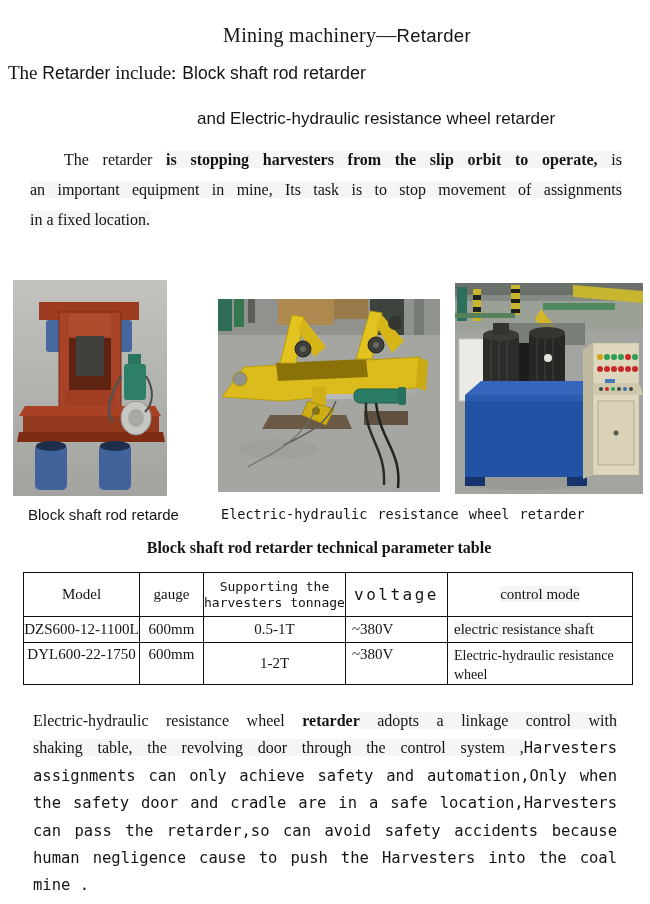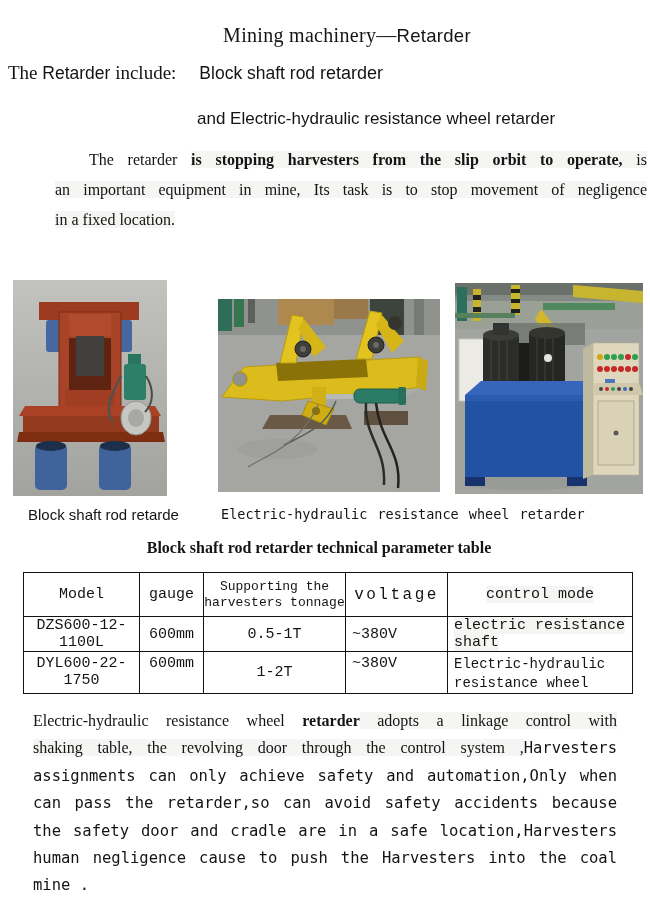--- a/index.html
+++ b/index.html
@@ -8,40 +8,40 @@
   .sans{font-family:"Liberation Sans",sans-serif;}
   .mono{font-family:"DejaVu Sans Mono",monospace;}
   .b{font-weight:bold;}
   .hl{background:#f5f5f3;}
   .jl{text-align:justify;text-align-last:justify;}
 
   .title{position:absolute;top:24px;left:0;right:0;text-align:center;font-size:20px;letter-spacing:.3px;padding-left:44px;}
   .title .sans{font-size:18.5px;}
   .line2{position:absolute;top:62px;left:8px;font-size:19px;}
   .line2 .sans{font-size:17.5px;}
-  .line2 .inc{margin-right:23px;}
+  .line2 .inc{margin-right:6px;}
   .line2 .big{font-size:18px;}
   .line3{position:absolute;top:109px;left:197px;font-family:"Liberation Sans",sans-serif;font-size:17px;}
 
-  .intro{position:absolute;top:145px;left:30px;width:592px;font-size:16px;line-height:30px;margin-left:25px;}
+  .intro{position:absolute;top:145px;left:30px;width:592px;font-size:16px;line-height:30px;}
   .intro .l1{text-indent:34px;}
 
   .ph{position:absolute;}
   #ph1{left:13px;top:280px;width:154px;height:216px;}
   #ph2{left:218px;top:299px;width:222px;height:193px;}
   #ph3{left:455px;top:283px;width:188px;height:211px;}
   .ph svg{display:block;width:100%;height:100%;}
 
   .cap1{position:absolute;top:506px;left:28px;font-family:"Liberation Sans",sans-serif;font-size:15px;}
   .cap2{position:absolute;top:506px;left:221px;font-family:"DejaVu Sans Mono",monospace;font-size:13.5px;word-spacing:2px;}
 
   .ttitle{position:absolute;top:539px;left:0;right:12px;text-align:center;font-weight:bold;font-size:16px;}
 
   table.spec{position:absolute;top:572px;left:23px;width:609px;border-collapse:collapse;table-layout:fixed;font-size:15px;}
-  .spec th,.spec td{border:1.5px solid #111;text-align:center;vertical-align:middle;padding:0;font-weight:normal;overflow:hidden;font-family:Liberation Mono, monospace;}
+  .spec th,.spec td{border:1.5px solid #111;text-align:center;vertical-align:middle;padding:0;font-weight:normal;overflow:hidden;}
   .spec tr.hrow{height:44px;}
   .spec tr.r1{height:26px;}
   .spec tr.r2{height:42px;}
   .mono-h{font-family:"DejaVu Sans Mono",monospace;font-size:13px;line-height:16px;}
   .volt{letter-spacing:2.5px;font-size:16px;margin-top:45px;}
   .lft{text-align:left !important;padding-left:6px !important;}
   .vtop{vertical-align:top !important;padding-top:3px !important;}
   .ctl2{font-size:14px;line-height:19px;padding-right:2px !important;}
 
   .bodyp{position:absolute;top:707px;left:33px;width:584px;font-size:16px;line-height:27.4px;}
@@ -53,21 +53,21 @@
 <div class="page">
 
   <div class="title"><span>Mining machinery—</span><span class="sans">Retarder</span></div>
 
   <div class="line2"><span>The </span><span class="sans">Retarder</span><span class="inc"> include:</span><span class="sans">Block shaft rod </span><span class="sans big">retarder</span></div>
 
   <div class="line3"><span>and Electric-hydraulic resistance wheel </span><span>retarder</span></div>
 
   <div class="intro">
     <div class="l1 jl"><span>The retarder </span><span class="b hl">is stopping harvesters from the slip orbit to operate,</span><span class="hl"> is</span></div>
-    <div class="jl"><span class="hl">an important equipment in mine, Its task is to stop movement of negligence</span></div>
+    <div class="jl"><span class="hl">an important equipment in mine, Its task is to stop movement of assignments</span></div>
     <div><span class="hl">in a fixed location.</span></div>
   </div>
 
   <div class="ph" id="ph1">
     <svg viewBox="0 0 154 216">
       <defs>
         <linearGradient id="floor1" x1="0" y1="0" x2="0" y2="1">
           <stop offset="0" stop-color="#c2c3be"></stop>
             <stop offset="1" stop-color="#a2a39e"></stop>
         </linearGradient>
@@ -276,19 +276,19 @@
       <td class="lft vtop">~380V</td>
       <td class="lft vtop ctl2">Electric-hydraulic resistance wheel</td>
     </tr>
   </tbody>
     </table>
 
   <div class="bodyp">
     <div class="jl"><span>Electric-hydraulic resistance wheel </span><span class="b">retarder</span><span class="hl"> adopts a linkage control with</span></div>
     <div class="jl"><span class="hl">shaking table, the revolving door through the control system ,</span><span class="mono">Harvesters</span></div>
     <div class="jl mono">assignments  can only achieve safety and automation,Only when</div>
+    <div class="jl mono">the safety door and cradle are in a safe location,Harvesters</div>
     <div class="jl mono">can pass the retarder,so can avoid safety accidents because</div>
-    <div class="jl mono">the safety door and cradle are in a safe location,Harvesters</div>
     <div class="jl mono">human negligence cause to push the Harvesters into the coal</div>
     <div class="mono">mine .</div>
   </div>
 
 </div>
 
 </body></html>

